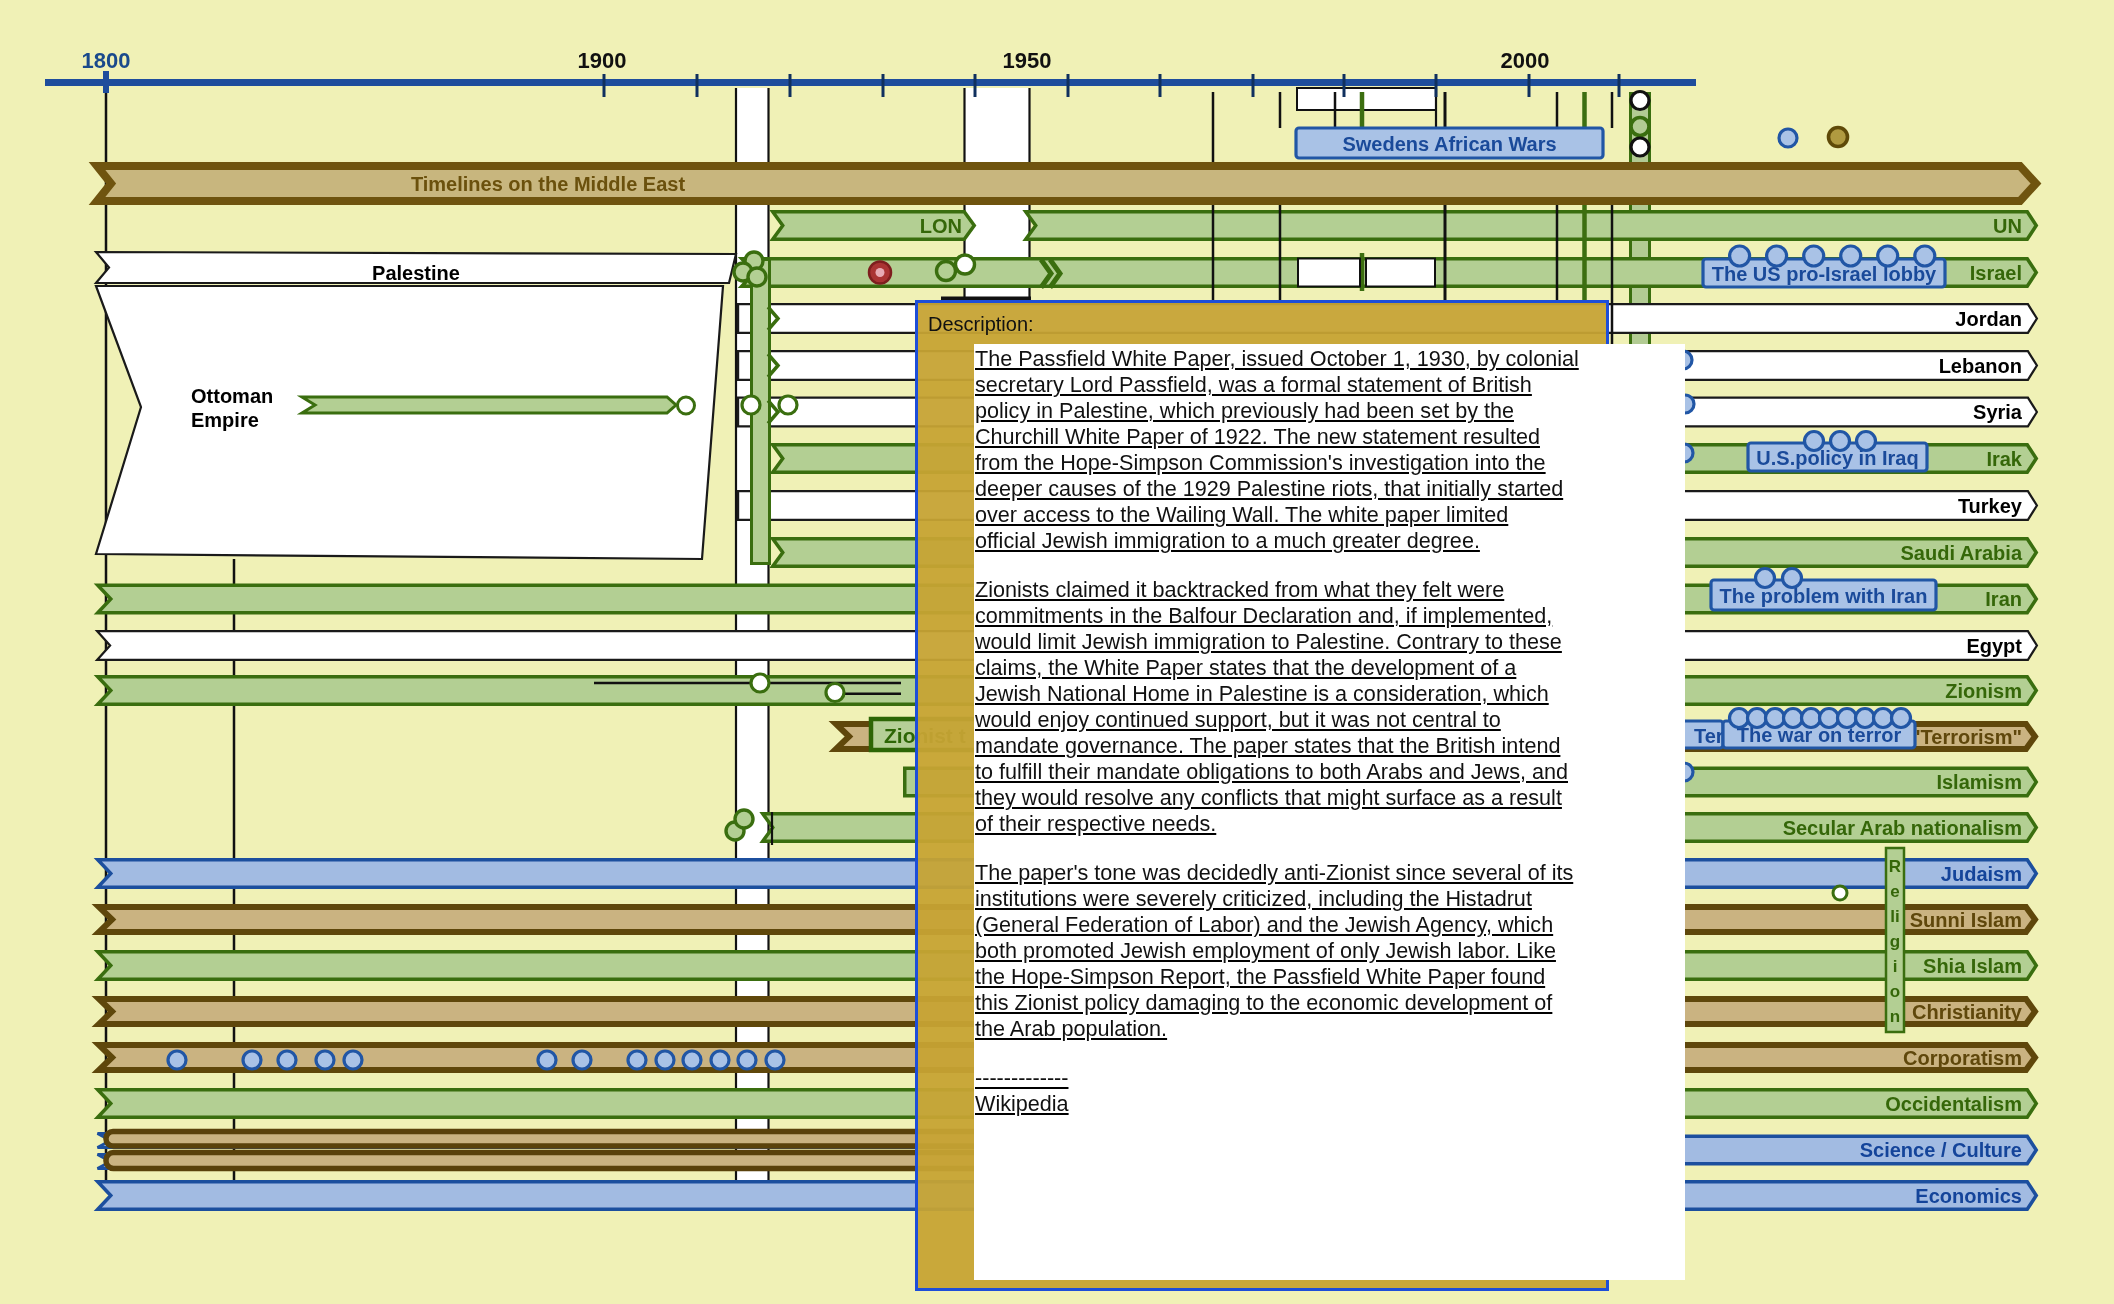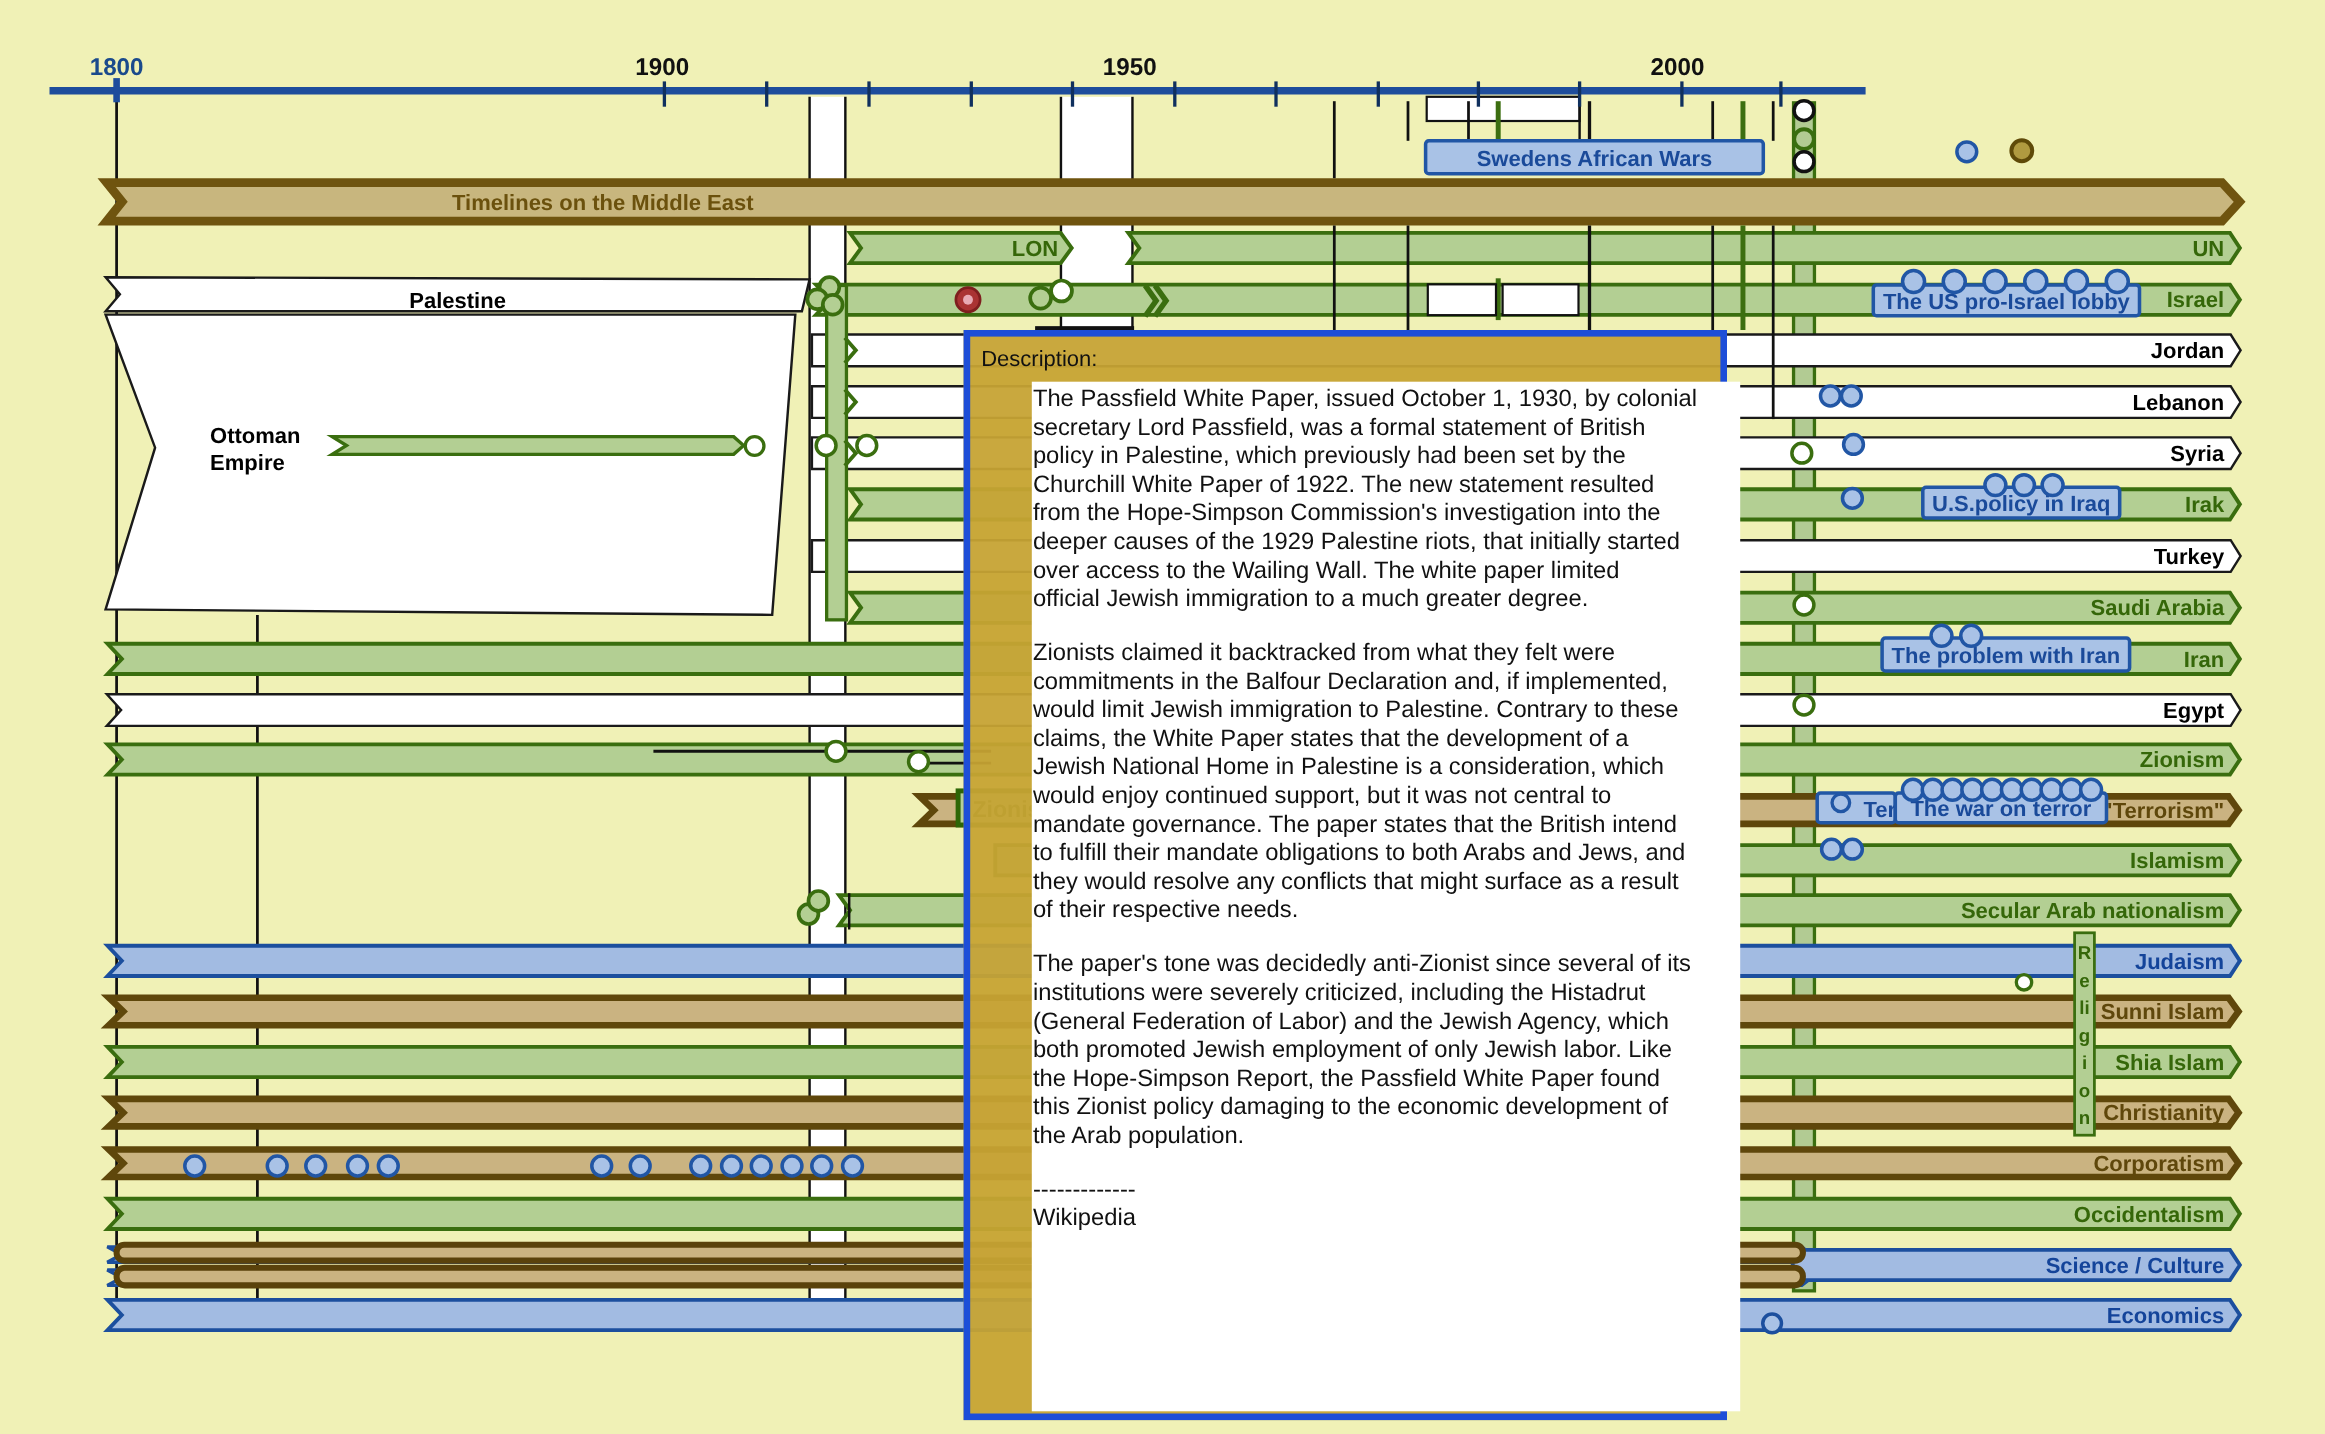--- a/index.html
+++ b/index.html
@@ -1,18 +1,18 @@
 <!DOCTYPE html>
 <html><head><meta charset="utf-8">
 <style>
 html,body{margin:0;padding:0;width:2114px;height:1304px;overflow:hidden;}
 body{font-family:"Liberation Sans",sans-serif;background:#f0f1b6;position:relative;}
-#descbox{position:absolute;left:876px;top:300px;width:694px;height:991px;background:rgba(198,163,52,0.95);border:6px solid #1d4ed8;box-sizing:border-box;}
+#descbox{position:absolute;left:915px;top:300px;width:694px;height:991px;background:rgba(198,163,52,0.95);border:3px solid #1d4ed8;box-sizing:border-box;}
 #deschdr{position:absolute;left:10px;top:10px;font-size:20px;color:#111;}
-#descwhite{position:absolute;left:56px;top:41px;width:644px;height:936px;background:#fff;padding:2px 0 1px 1px;box-sizing:border-box;overflow:hidden;}
+#descwhite{position:absolute;left:56px;top:41px;width:711px;height:936px;background:#fff;padding:2px 0 1px 1px;box-sizing:border-box;overflow:hidden;text-decoration:underline;}
 #desctext{font-size:21.6px;line-height:26px;color:#111;white-space:pre;}
 #desctext p{margin:0 0 23px 0;}
 </style></head>
 <body>
 <svg width="2114" height="1304" viewBox="0 0 2114 1304" font-family="Liberation Sans, sans-serif" style="position:absolute;left:0;top:0">
 <rect width="2114" height="1304" fill="#f0f1b6"></rect>
 <rect x="736" y="88" width="33" height="1100" fill="#ffffff"></rect>
 <line x1="736" y1="88" x2="736" y2="1188" stroke="#111111" stroke-width="2.2"></line>
 <line x1="768.5" y1="88" x2="768.5" y2="1188" stroke="#111111" stroke-width="2.2"></line>
 <line x1="735" y1="1187" x2="770" y2="1187" stroke="#111" stroke-width="2.5"></line>

